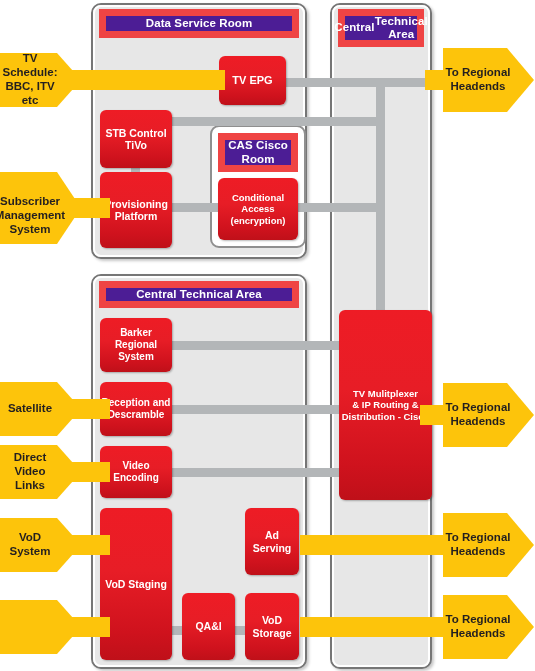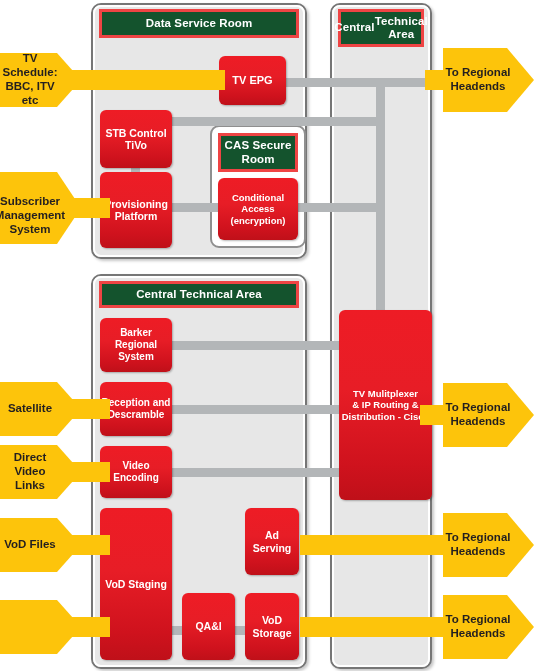--- a/index.html
+++ b/index.html
@@ -30,22 +30,22 @@
   .room-inner-shade {
     position: absolute;
     inset: 0;
     border-radius: 8px;
     border: 2px solid #ffffff;
     box-sizing: border-box;
     pointer-events: none;
   }
   .room-header {
     position: absolute;
-    background: #14532d;
-    border: 3px solid #ef4444;
+    background: #4c1d95;
+    border: 7px solid #ef4444;
     box-sizing: border-box;
     color: #ffffff;
     font-weight: bold;
     display: flex;
     align-items: center;
     justify-content: center;
     text-align: center;
     line-height: 1.15;
     letter-spacing: 0.1px;
   }
@@ -125,21 +125,21 @@
     <span>Technical Area</span>
   </div>
 
   <div class="room" style="left:91px; top:274px; width:216px; height:395px;">
     <div class="room-inner-shade"></div>
   </div>
   <div class="room-header" style="left:99px; top:281px; width:200px; height:27px; font-size:11.5px;">Central Technical Area</div>
 
   <div class="subroom" style="left:210px; top:125px; width:96px; height:123px;"></div>
   <div class="room-header" style="left:218px; top:133px; width:80px; height:39px; font-size:11.5px; flex-direction:column;">
-    <span>CAS Secure</span>
+    <span>CAS Cisco</span>
     <span>Room</span>
   </div>
 
   <div class="link" style="left:284px; top:78px; width:148px; height:9px;"></div>
 
   <div class="link" style="left:170px; top:117px; width:215px; height:9px;"></div>
 
   <div class="link" style="left:131px; top:160px; width:9px; height:18px;"></div>
 
   <div class="link" style="left:170px; top:203px; width:215px; height:9px;"></div>
@@ -197,21 +197,21 @@
     <span>Direct Video</span>
     <span>Links</span>
   </div>
 
   <div class="shaft" style="left:60px; top:535px; width:50px; height:20px;"></div>
   <div class="arrow" style="left:0px; top:518px;">
     <svg width="82" height="54" viewBox="0 0 82 54">
       <polygon points="0,0 57,0 81,27 57,54 0,54" fill="#fdc40b"></polygon>
     </svg>
   </div>
-  <div class="arrow-label" style="left:2px; top:518px; width:56px; height:54px; font-size:11.5px;">VoD Files</div>
+  <div class="arrow-label" style="left:2px; top:518px; width:56px; height:54px; font-size:11.5px;">VoD System</div>
 
   <div class="shaft" style="left:60px; top:617px; width:50px; height:20px;"></div>
   <div class="arrow" style="left:0px; top:600px;">
     <svg width="82" height="54" viewBox="0 0 82 54">
       <polygon points="0,0 57,0 81,27 57,54 0,54" fill="#fdc40b"></polygon>
     </svg>
   </div>
 
   <div class="shaft" style="left:425px; top:70px; width:30px; height:20px;"></div>
   <div class="arrow" style="left:443px; top:48px;">

